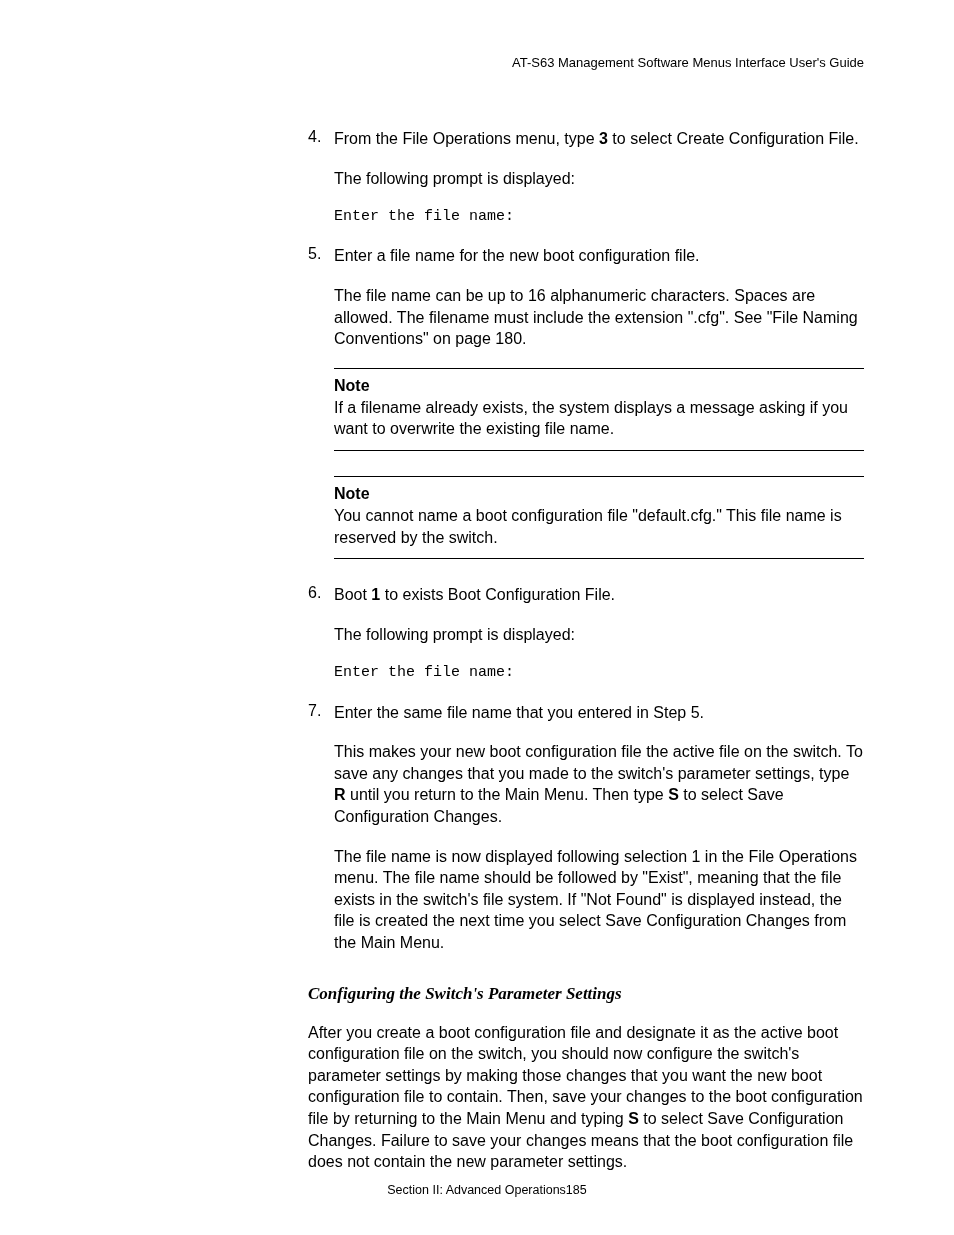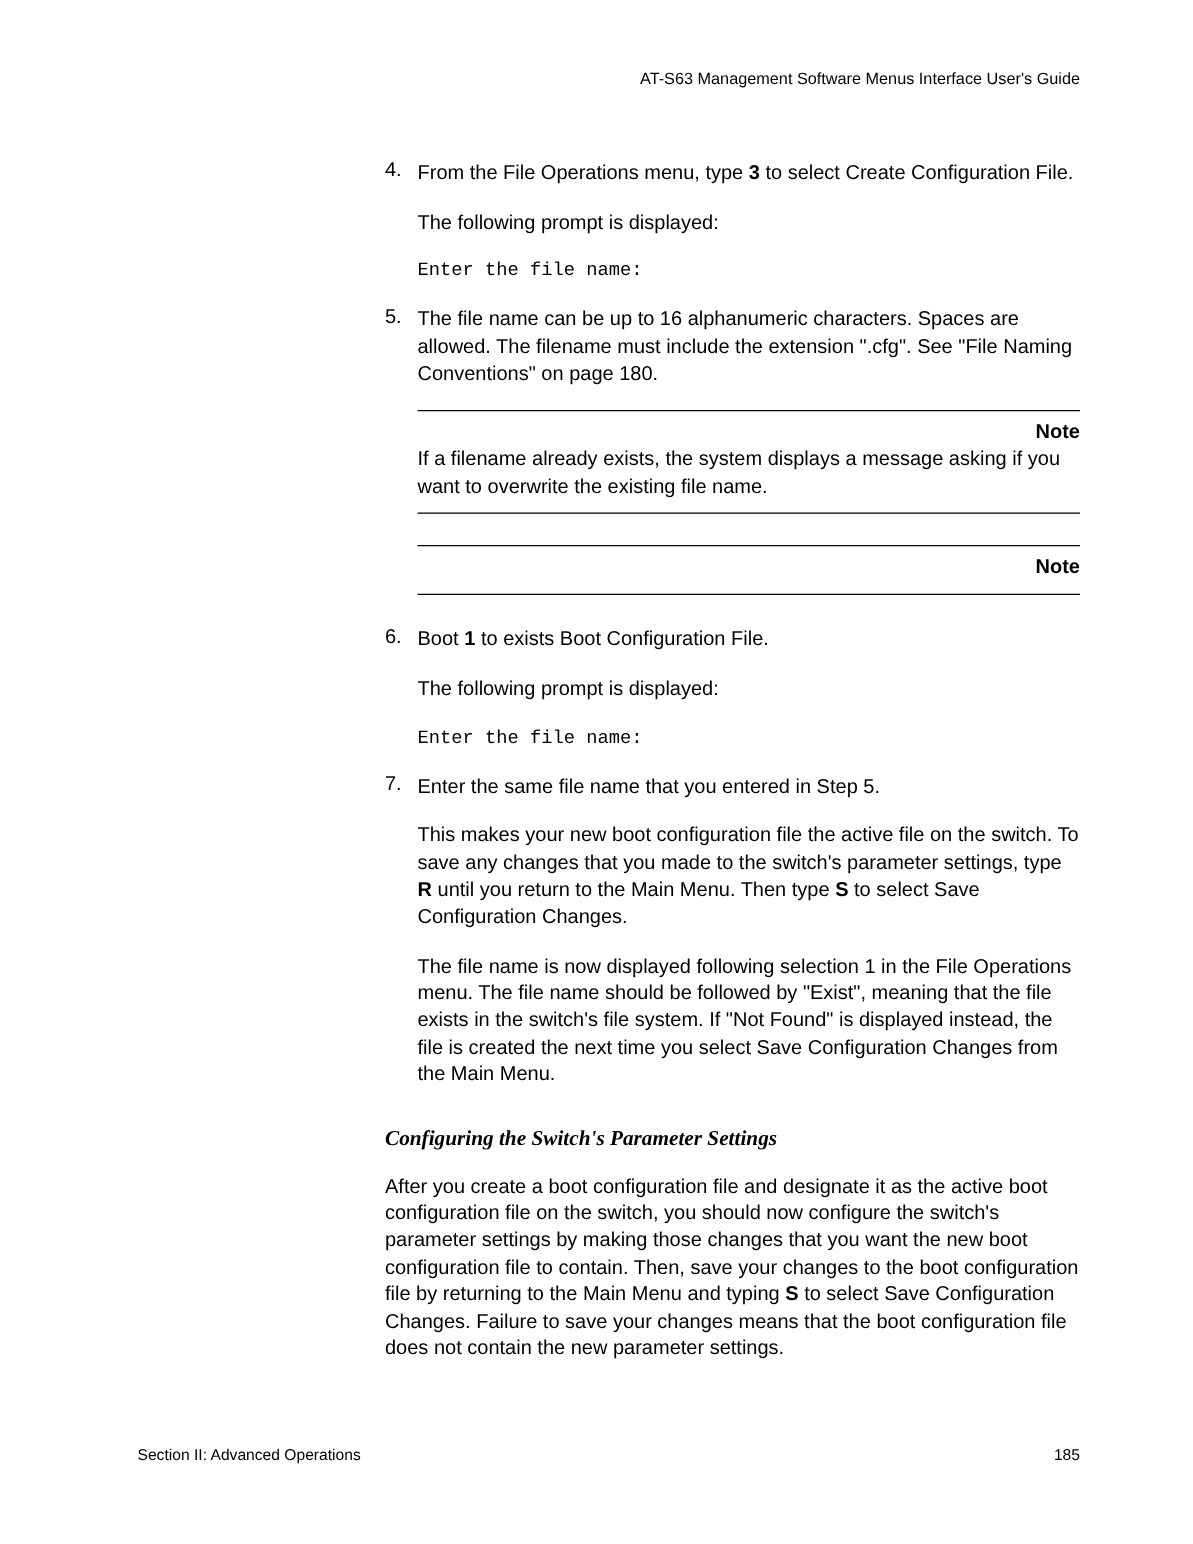--- a/index.html
+++ b/index.html
@@ -48,46 +48,45 @@
   .note-box {
     margin-left: 26px;
     margin-bottom: 25px;
     border-top: 1px solid #000;
     border-bottom: 1px solid #000;
     padding: 8px 0 10px 0;
   }
   .note-box .note-label {
     font-weight: bold;
     margin-bottom: 2px;
-    text-align: right;
   }
   .note-box .note-text {
     line-height: 1.35;
   }
   .subheading {
     font-family: "Times New Roman", Times, serif;
     font-weight: bold;
     font-size: 17px;
     margin: 30px 0 18px 0;
     font-style: italic;
   }
   .body-para {
     line-height: 1.35;
   }
   .section-block {
     margin-left: 198px;
   }
   .footer {
     position: absolute;
-    bottom: 64px;
+    bottom: 38px;
     left: 110px;
     right: 90px;
     font-size: 12.5px;
     display: flex;
-    justify-content: space-between;
+    justify-content: center;
   }
   b, .bold { font-weight: bold; }
 </style>
 </head>
 <body>
 
 <div class="page">
 
   <div class="header">
     <span>AT-S63 Management Software Menus Interface User's Guide</span>
@@ -102,31 +101,33 @@
           <span>From the File Operations menu, type </span><b>3</b><span> to select Create Configuration File.</span>
         </div>
         <div class="para">The following prompt is displayed:</div>
         <div class="para mono">Enter the file name:</div>
       </div>
     </div>
 
     <div class="step">
       <div class="step-num">5.</div>
       <div class="step-body">
+        <div class="para">Enter a file name for the new boot configuration file.</div>
         <div class="para">The file name can be up to 16 alphanumeric characters. Spaces are allowed. The filename must include the extension ".cfg". See "File Naming Conventions" on page 180.</div>
       </div>
     </div>
 
     <div class="note-box">
       <div class="note-label">Note</div>
       <div class="note-text">If a filename already exists, the system displays a message asking if you want to overwrite the existing file name.</div>
     </div>
 
     <div class="note-box">
       <div class="note-label">Note</div>
+      <div class="note-text">You cannot name a boot configuration file "default.cfg." This file name is reserved by the switch.</div>
     </div>
 
     <div class="step">
       <div class="step-num">6.</div>
       <div class="step-body">
         <div class="para">
           <span>Boot </span><b>1</b><span> to exists Boot Configuration File.</span>
         </div>
         <div class="para">The following prompt is displayed:</div>
         <div class="para mono">Enter the file name:</div>

